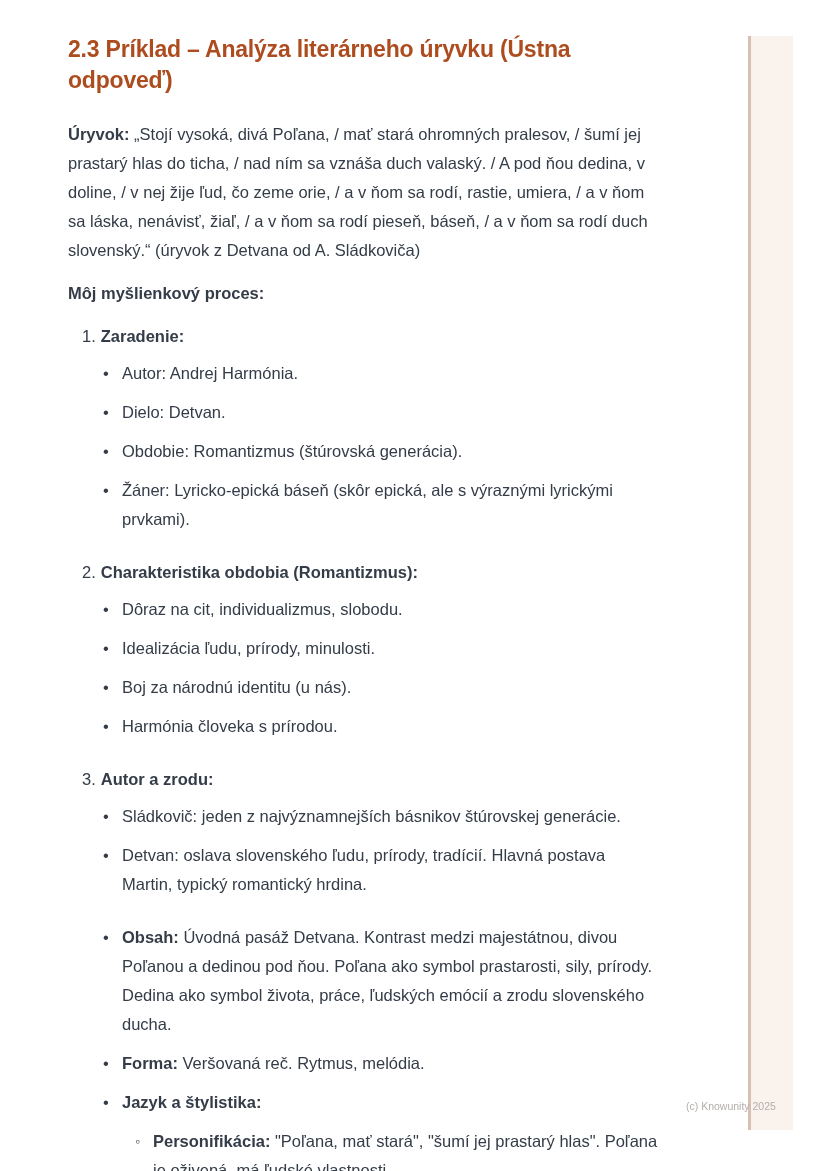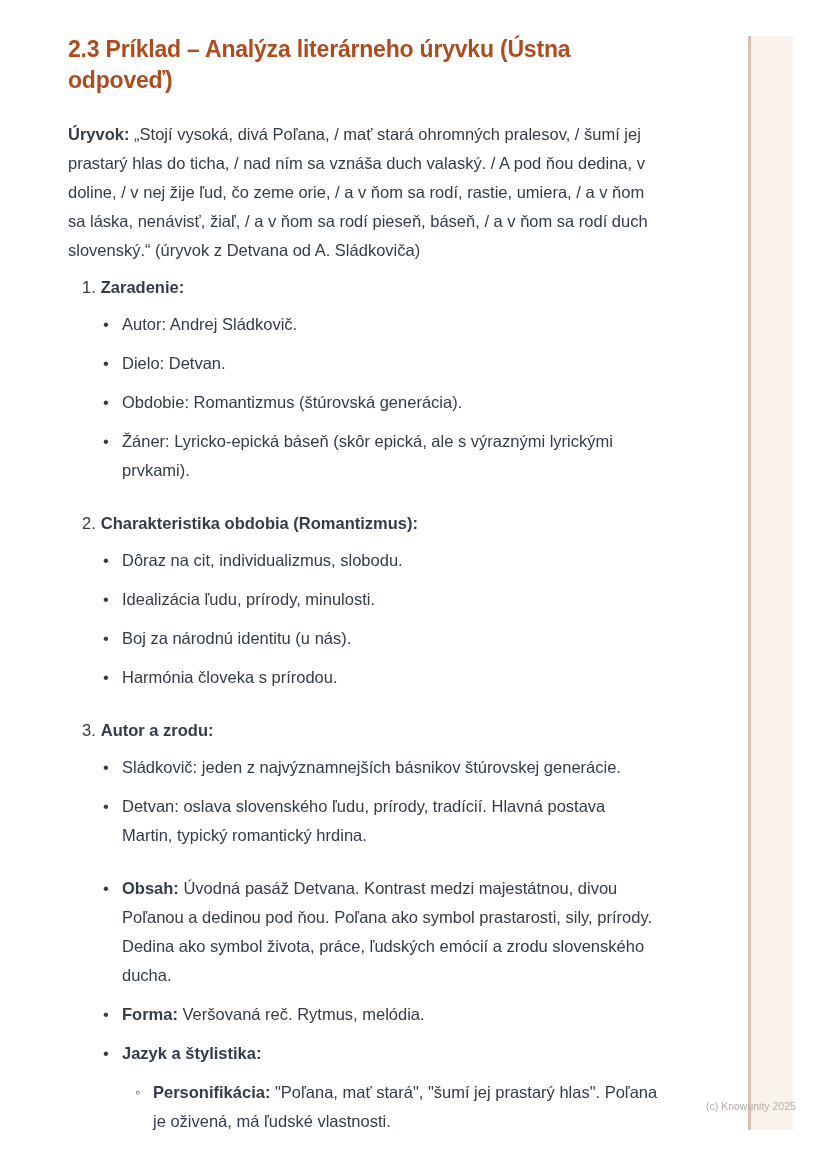--- a/index.html
+++ b/index.html
@@ -82,45 +82,46 @@
   .edge-stripe{
     position:absolute;
     left:748px;top:36px;
     width:45px;height:1094px;
     background:var(--stripe-fill);
     border-left:3px solid var(--stripe-edge);
     z-index:1;
   }
   .watermark{
     position:absolute;
-    left:706px;top:1100px;
+    left:686px;top:1100px;
     font-size:10.5px;
     color:var(--watermark-color);
     z-index:2;
     white-space:nowrap;
   }
 </style>
 </head>
 <body>
 
 <div class="content">
 
   <h1 class="page-title">2.3 Príklad – Analýza literárneho úryvku (Ústna odpoveď)</h1>
 
   <p class="excerpt"><span class="label">Úryvok:</span><span> </span><span class="quote">„Stojí vysoká, divá Poľana, / mať stará ohromných pralesov, / šumí jej prastarý hlas do ticha, / nad ním sa vznáša duch valaský. / A pod ňou dedina, v doline, / v nej žije ľud, čo zeme orie, / a v ňom sa rodí, rastie, umiera, / a v ňom sa láska, nenávisť, žiaľ, / a v ňom sa rodí pieseň, báseň, / a v ňom sa rodí duch slovenský.“</span><span class="source"> (úryvok z Detvana od A. Sládkoviča)</span></p>
 
+  <p class="process-heading">Môj myšlienkový proces:</p>
 
   <ol class="sections">
 
     <li class="section">
       <div class="section-head"><span class="section-num">1.</span><span class="section-title">Zaradenie:</span></div>
       <ul class="bullets">
         <li class="bullet">
             <span class="marker">•</span>
-            <span class="btext"><b class="lead"></b><span>Autor: Andrej Sládkovič.</span></span>
+            <span class="btext"><b class="lead"></b><span>Autor: Andrej Harmónia.</span></span>
           </li>
         <li class="bullet">
             <span class="marker">•</span>
             <span class="btext"><b class="lead"></b><span>Dielo: Detvan.</span></span>
           </li>
         <li class="bullet">
             <span class="marker">•</span>
             <span class="btext"><b class="lead"></b><span>Obdobie: Romantizmus (štúrovská generácia).</span></span>
           </li>
         <li class="bullet">

